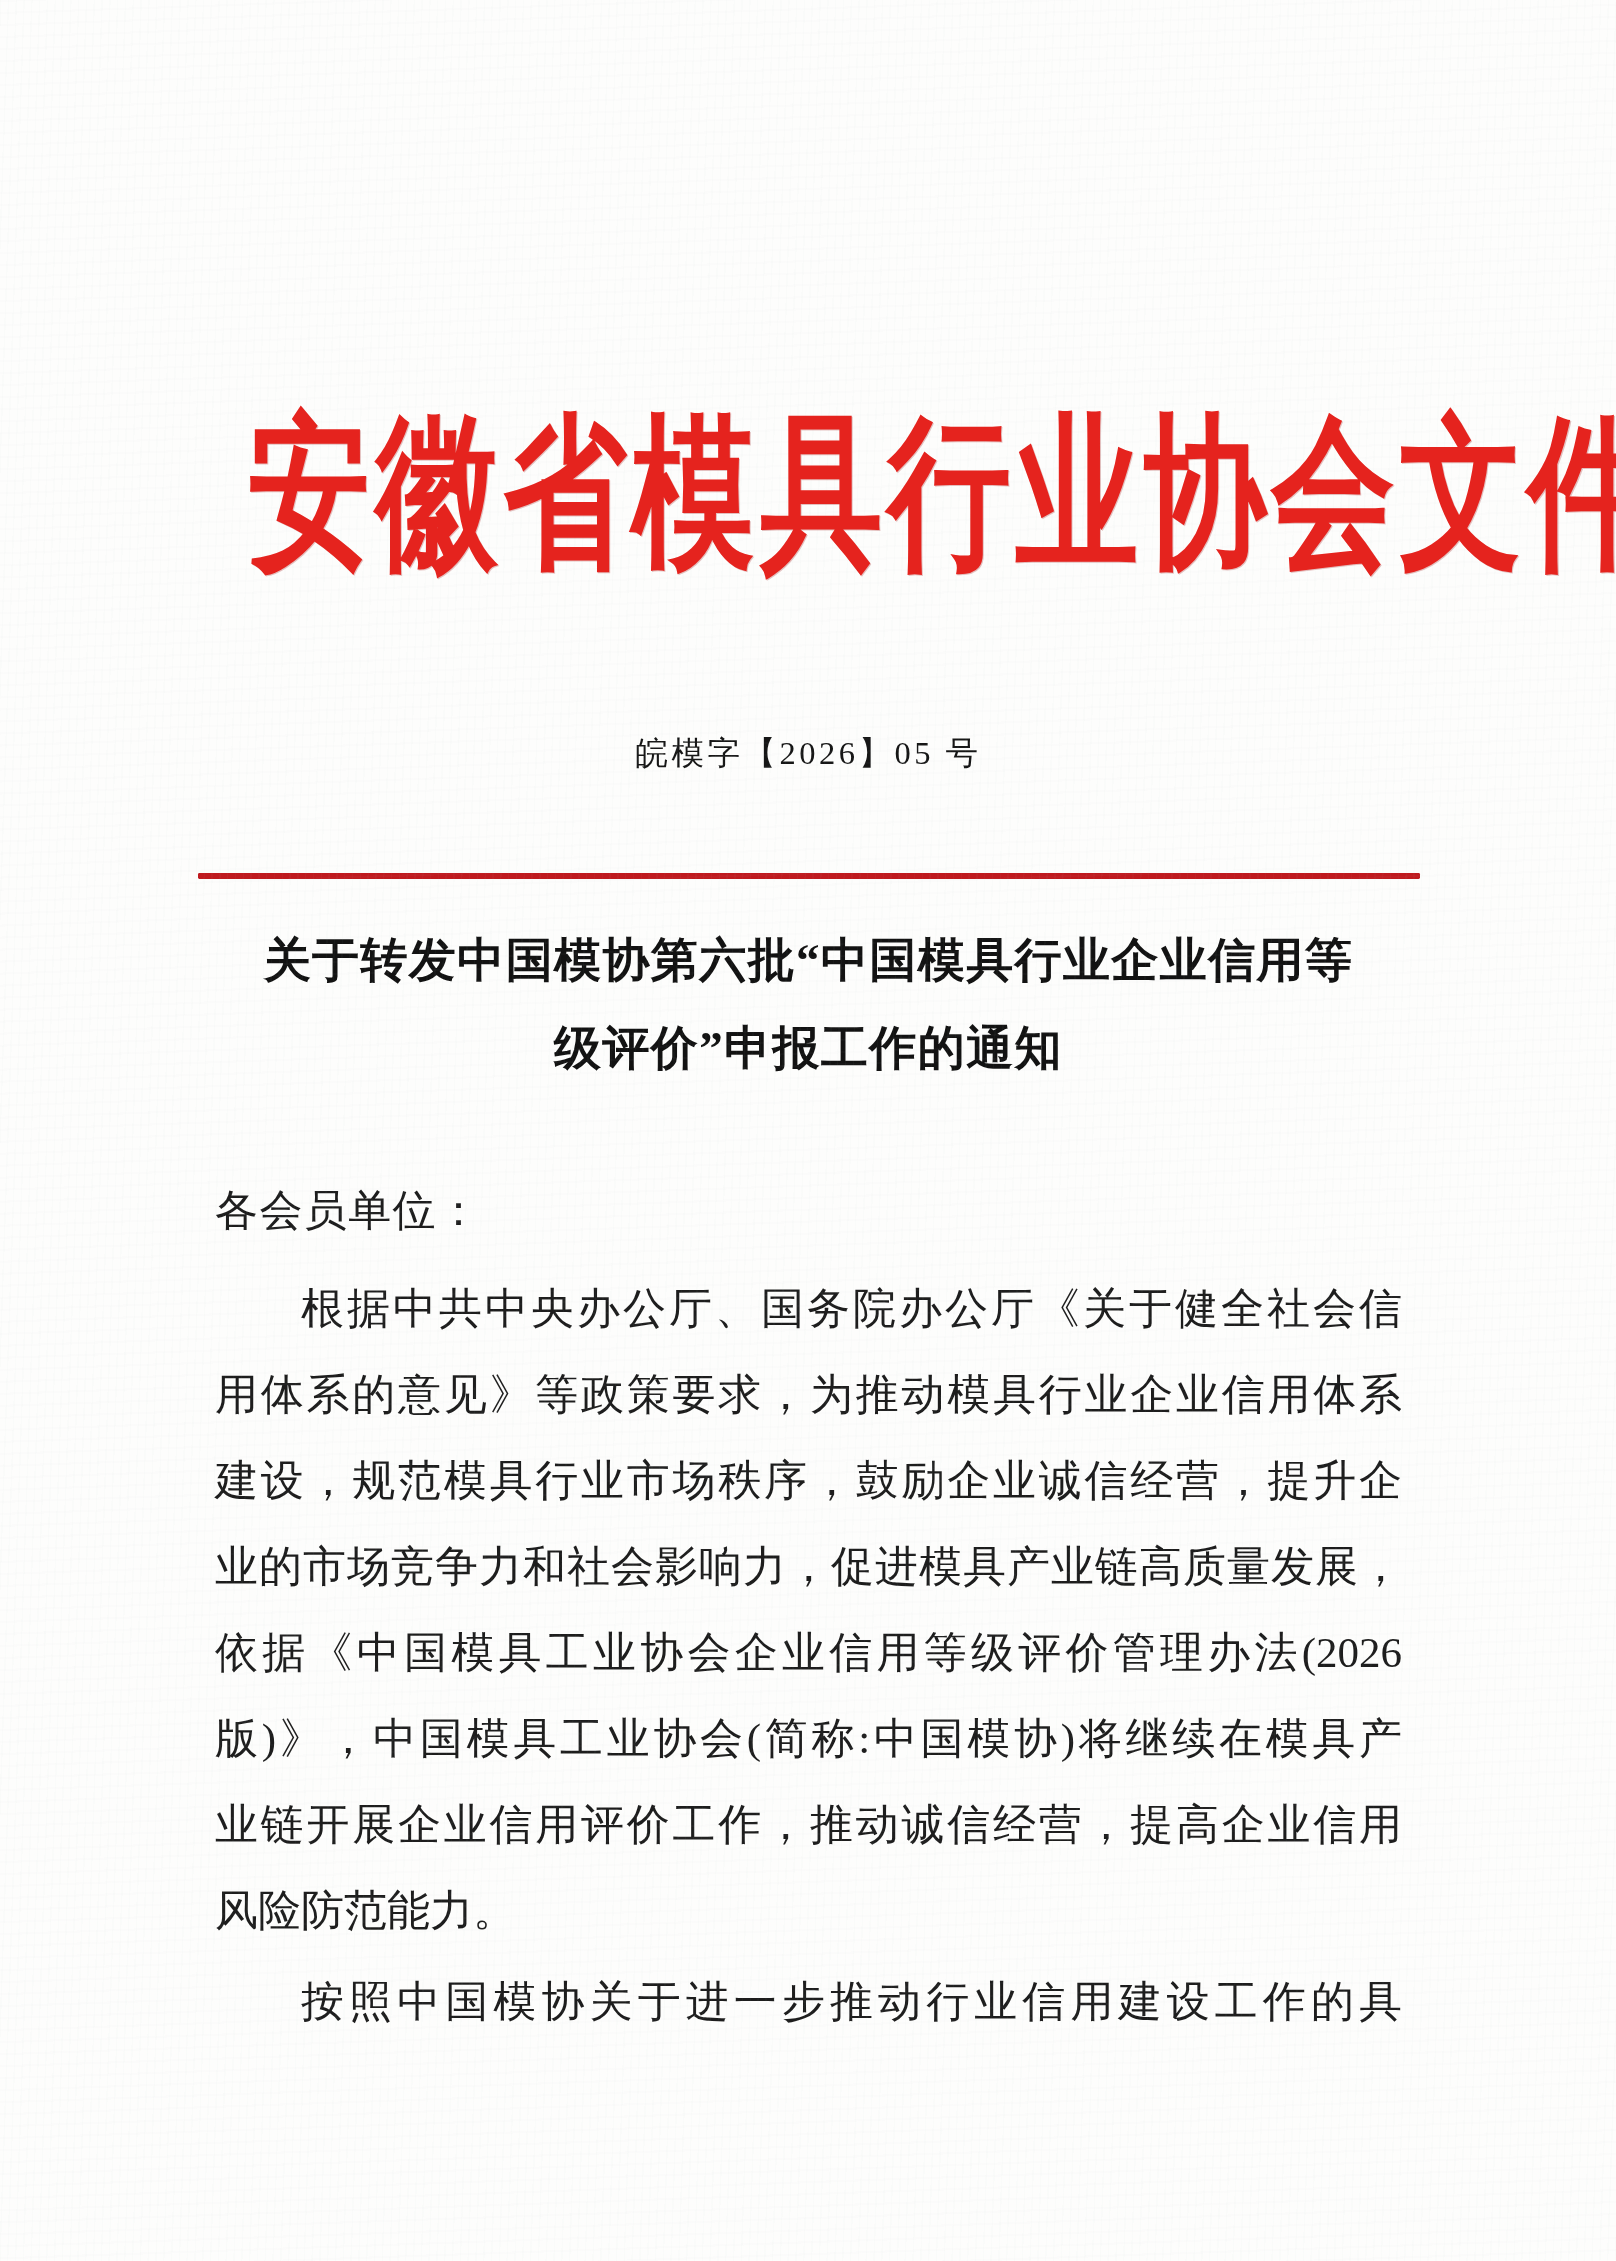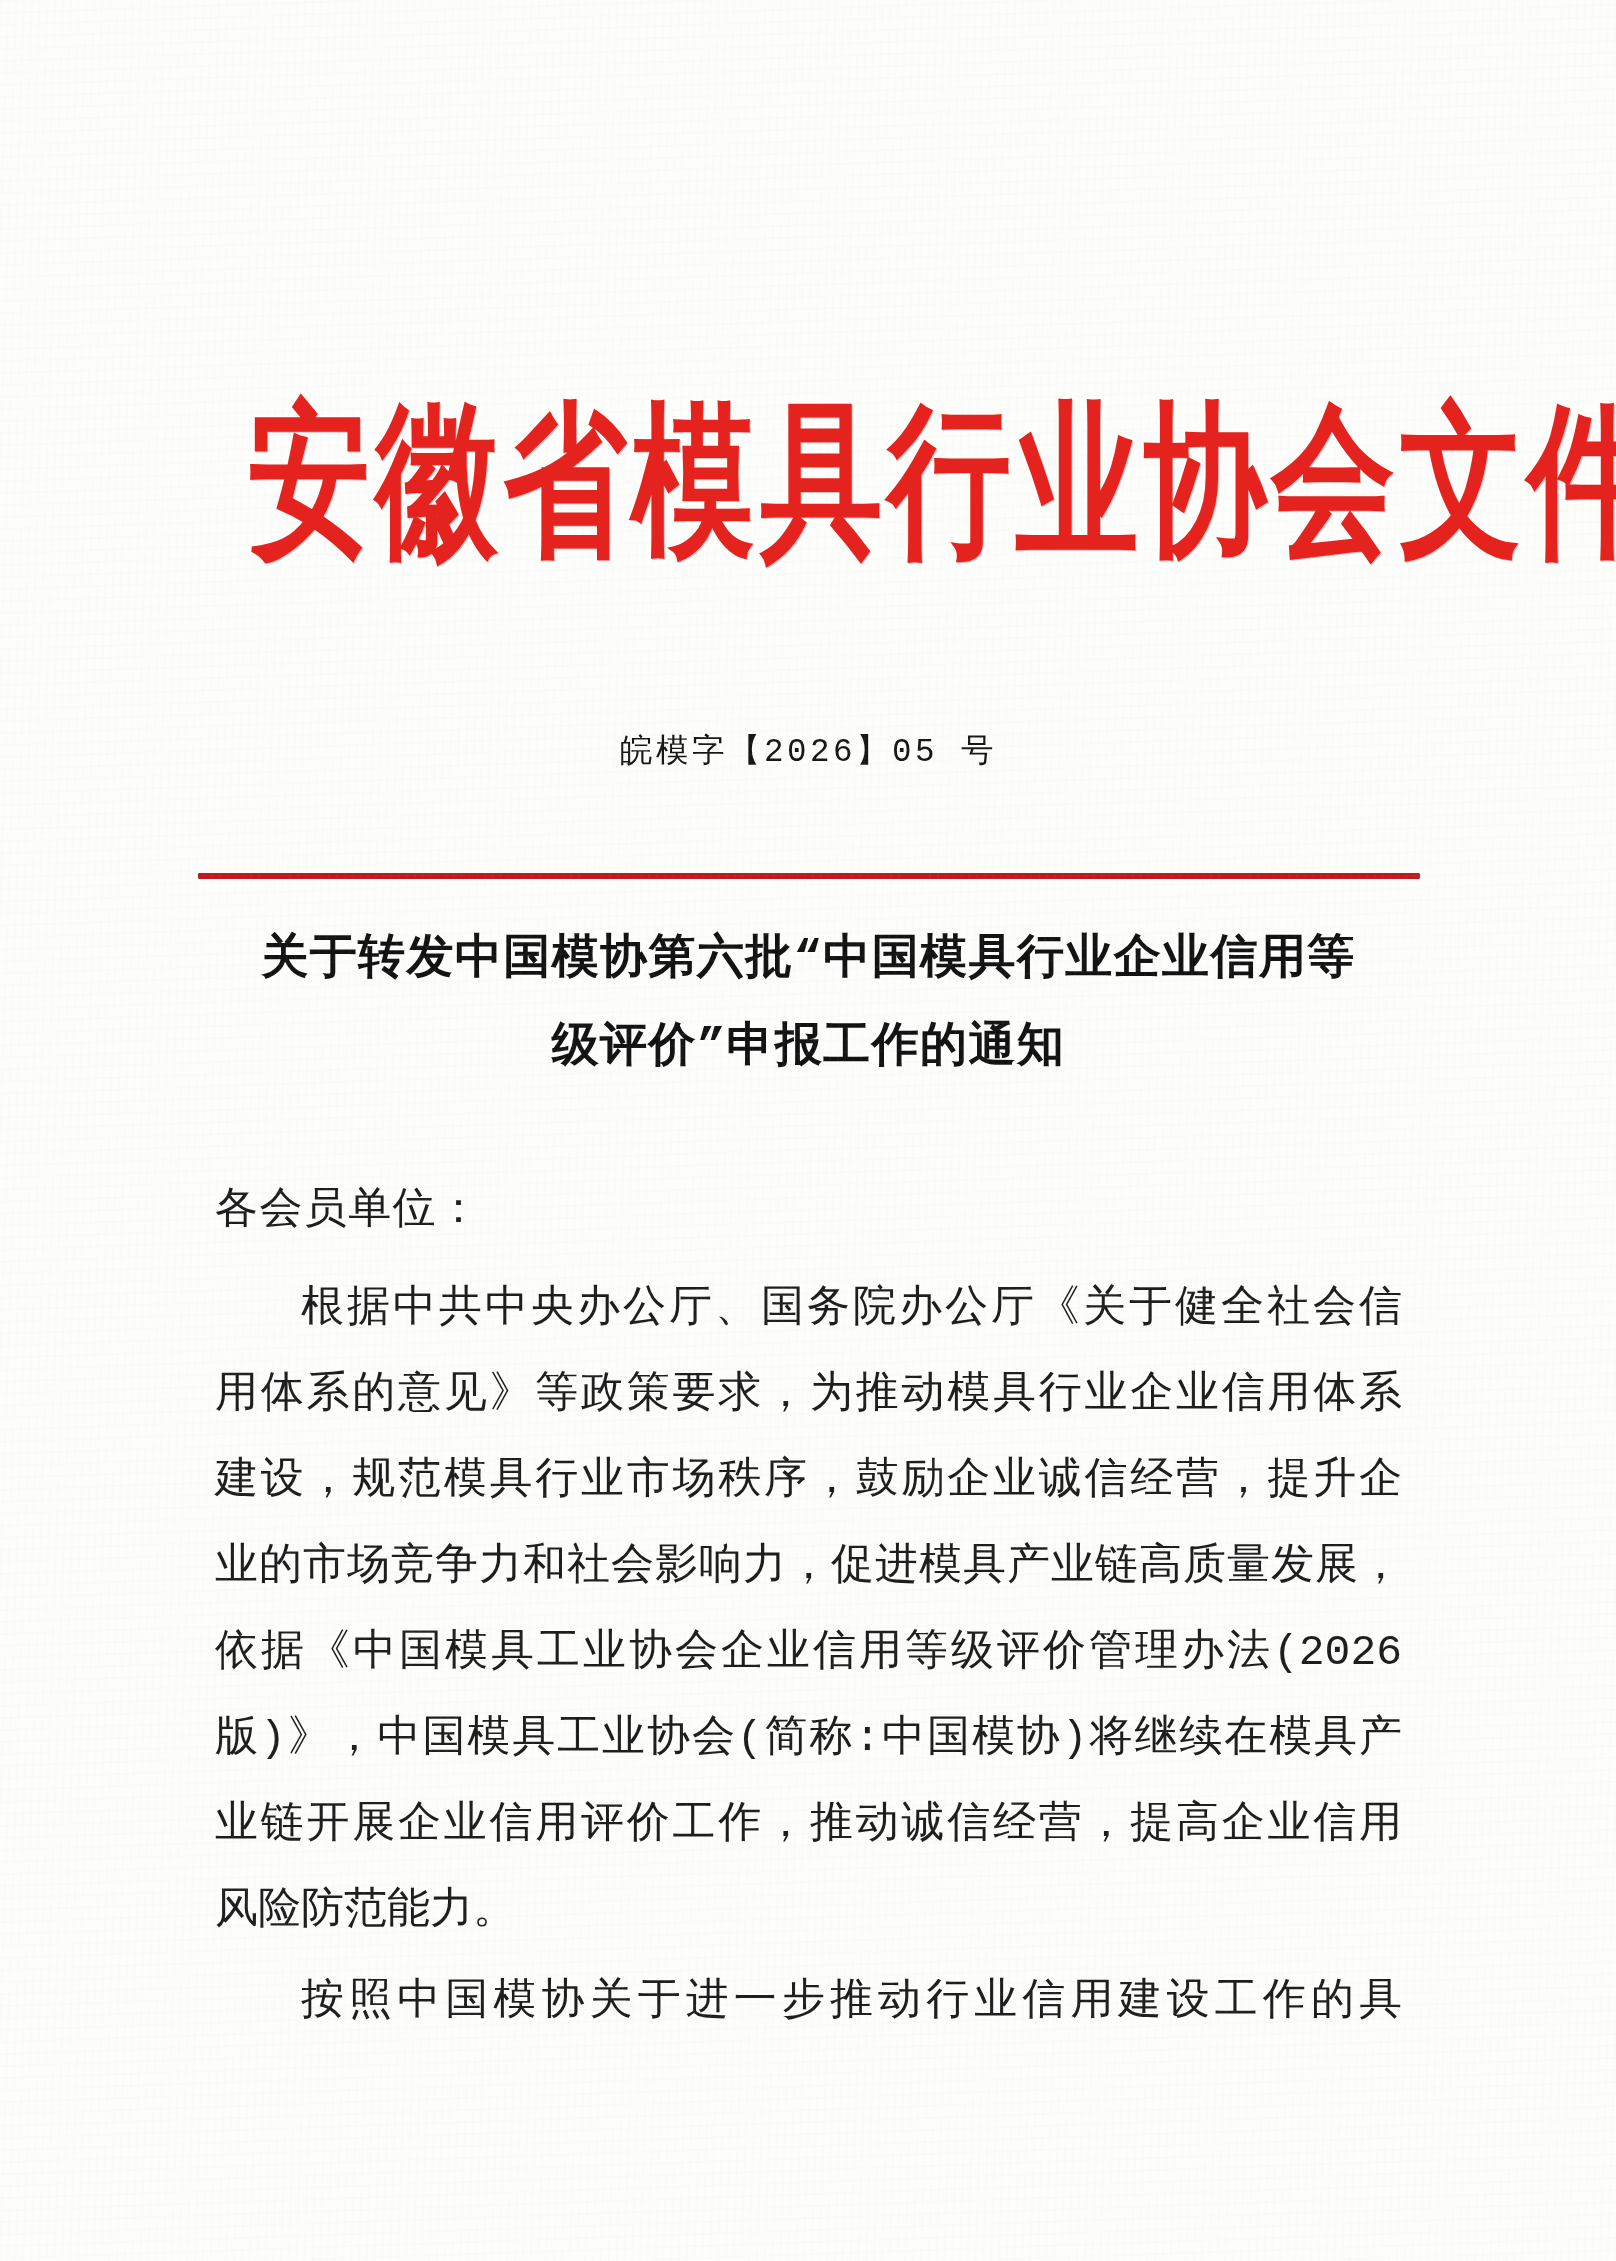--- a/index.html
+++ b/index.html
@@ -7,21 +7,21 @@
     padding: 0;
     background: #ffffff;
   }
   .page {
     position: relative;
     width: 1617px;
     height: 2261px;
     margin: 0 auto;
     background: #fdfdfc;
     overflow: hidden;
-    font-family: Liberation Mono, monospace;
+    font-family: Liberation Serif, serif;
     color: #1f1f1f;
   }
   
   .page::before {
     content: "";
     position: absolute;
     inset: 0;
     pointer-events: none;
     background:
       repeating-linear-gradient(92deg, rgba(170, 200, 190, 0.035) 0 1.4px, transparent 1.4px 7.8px),

